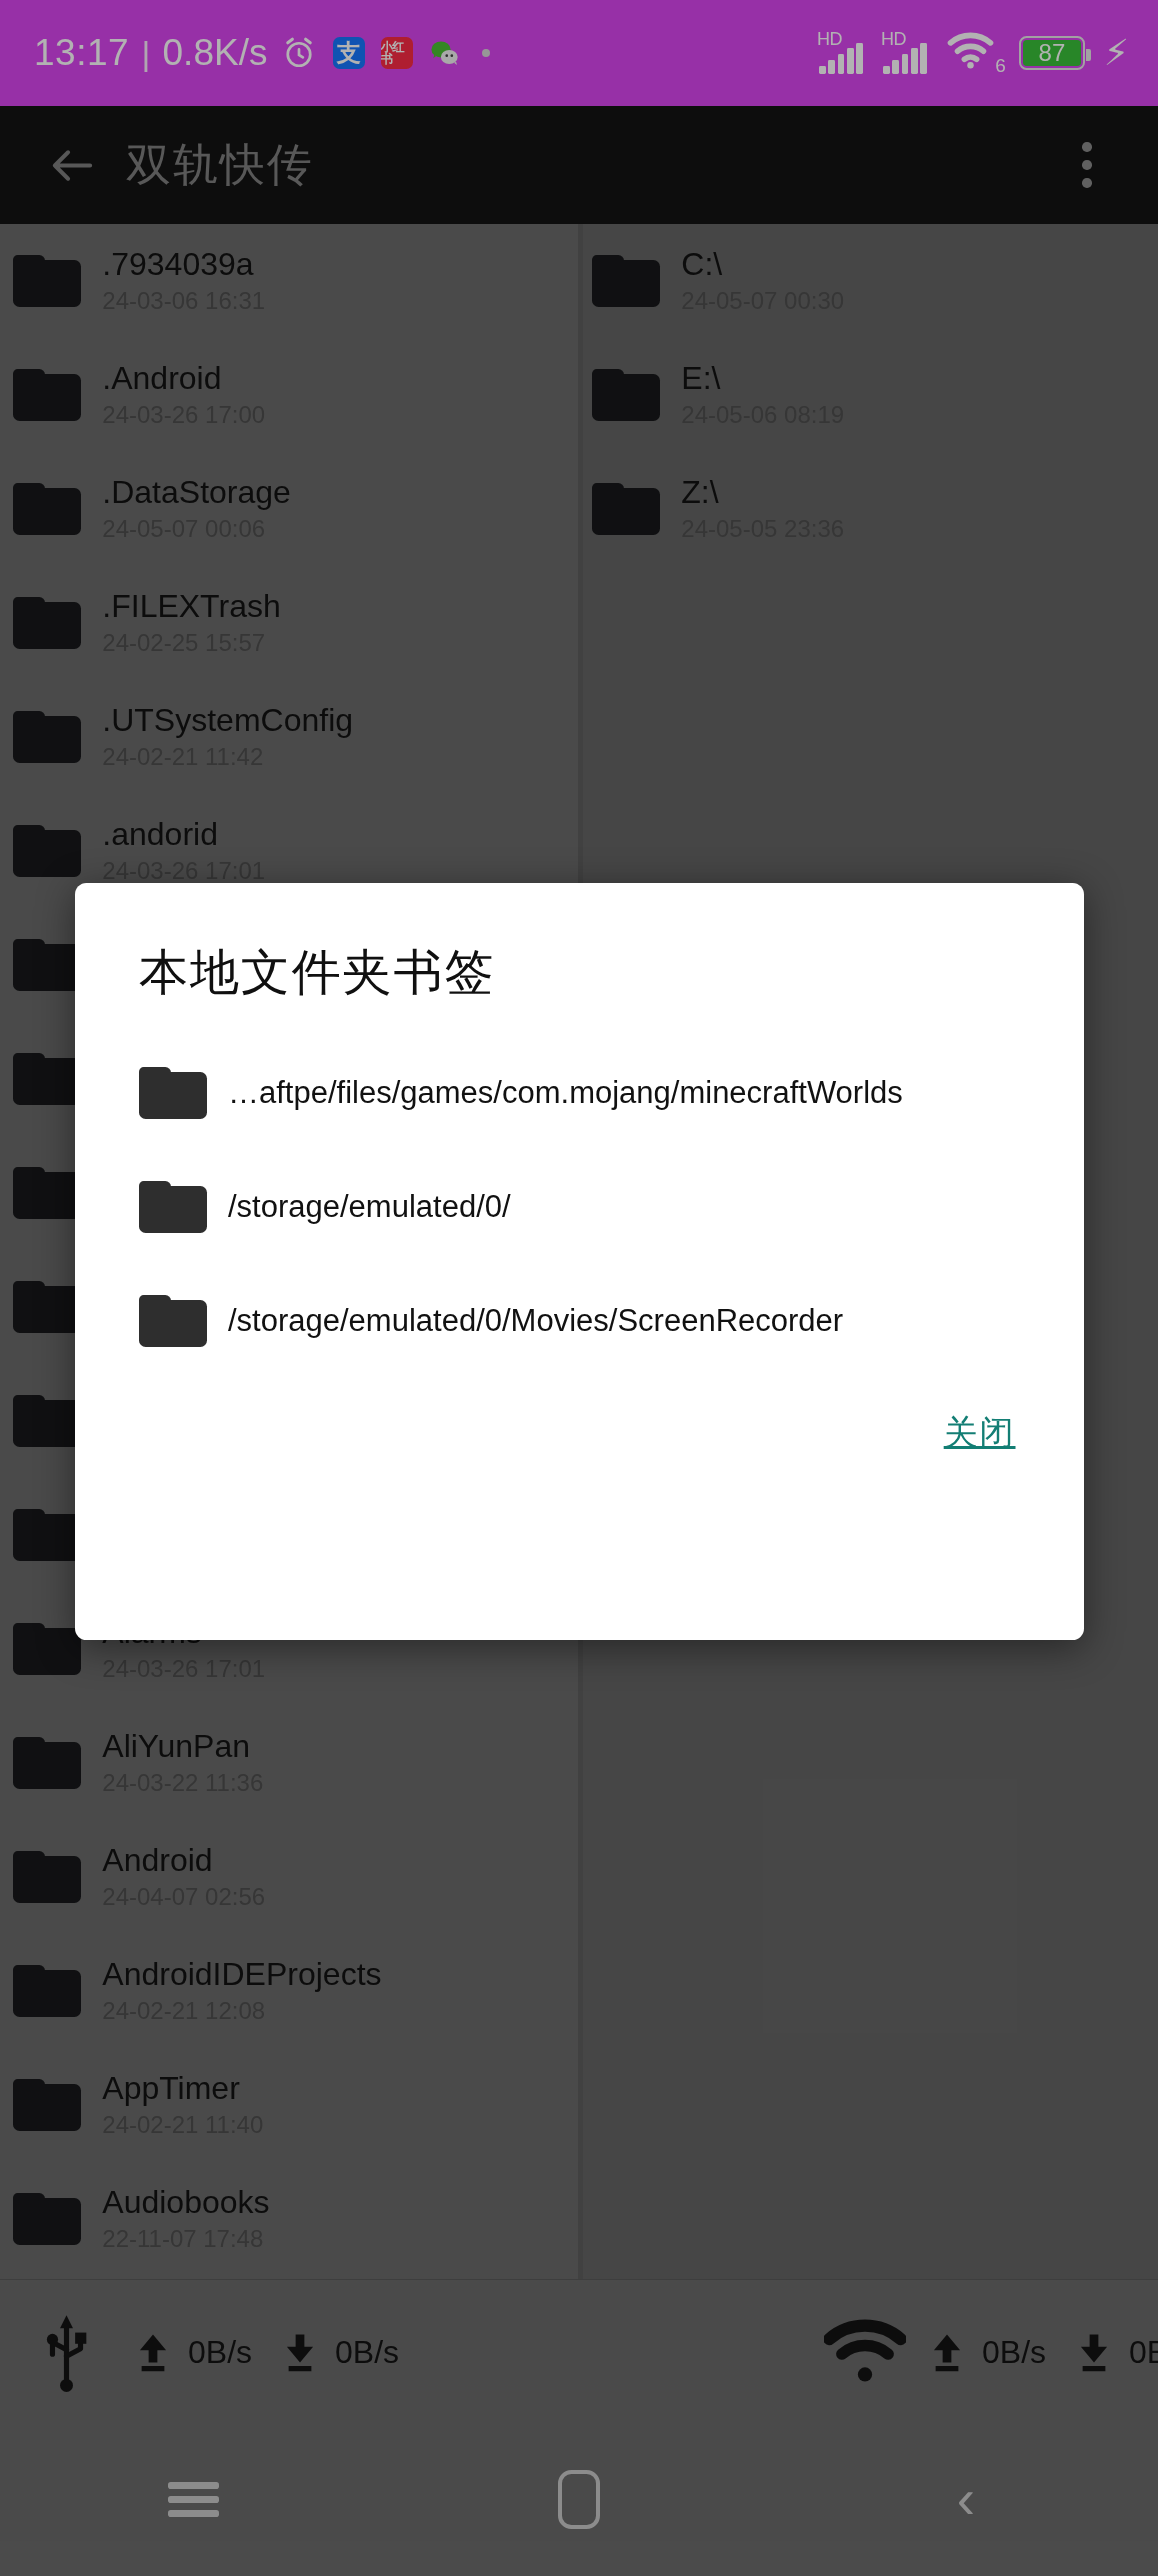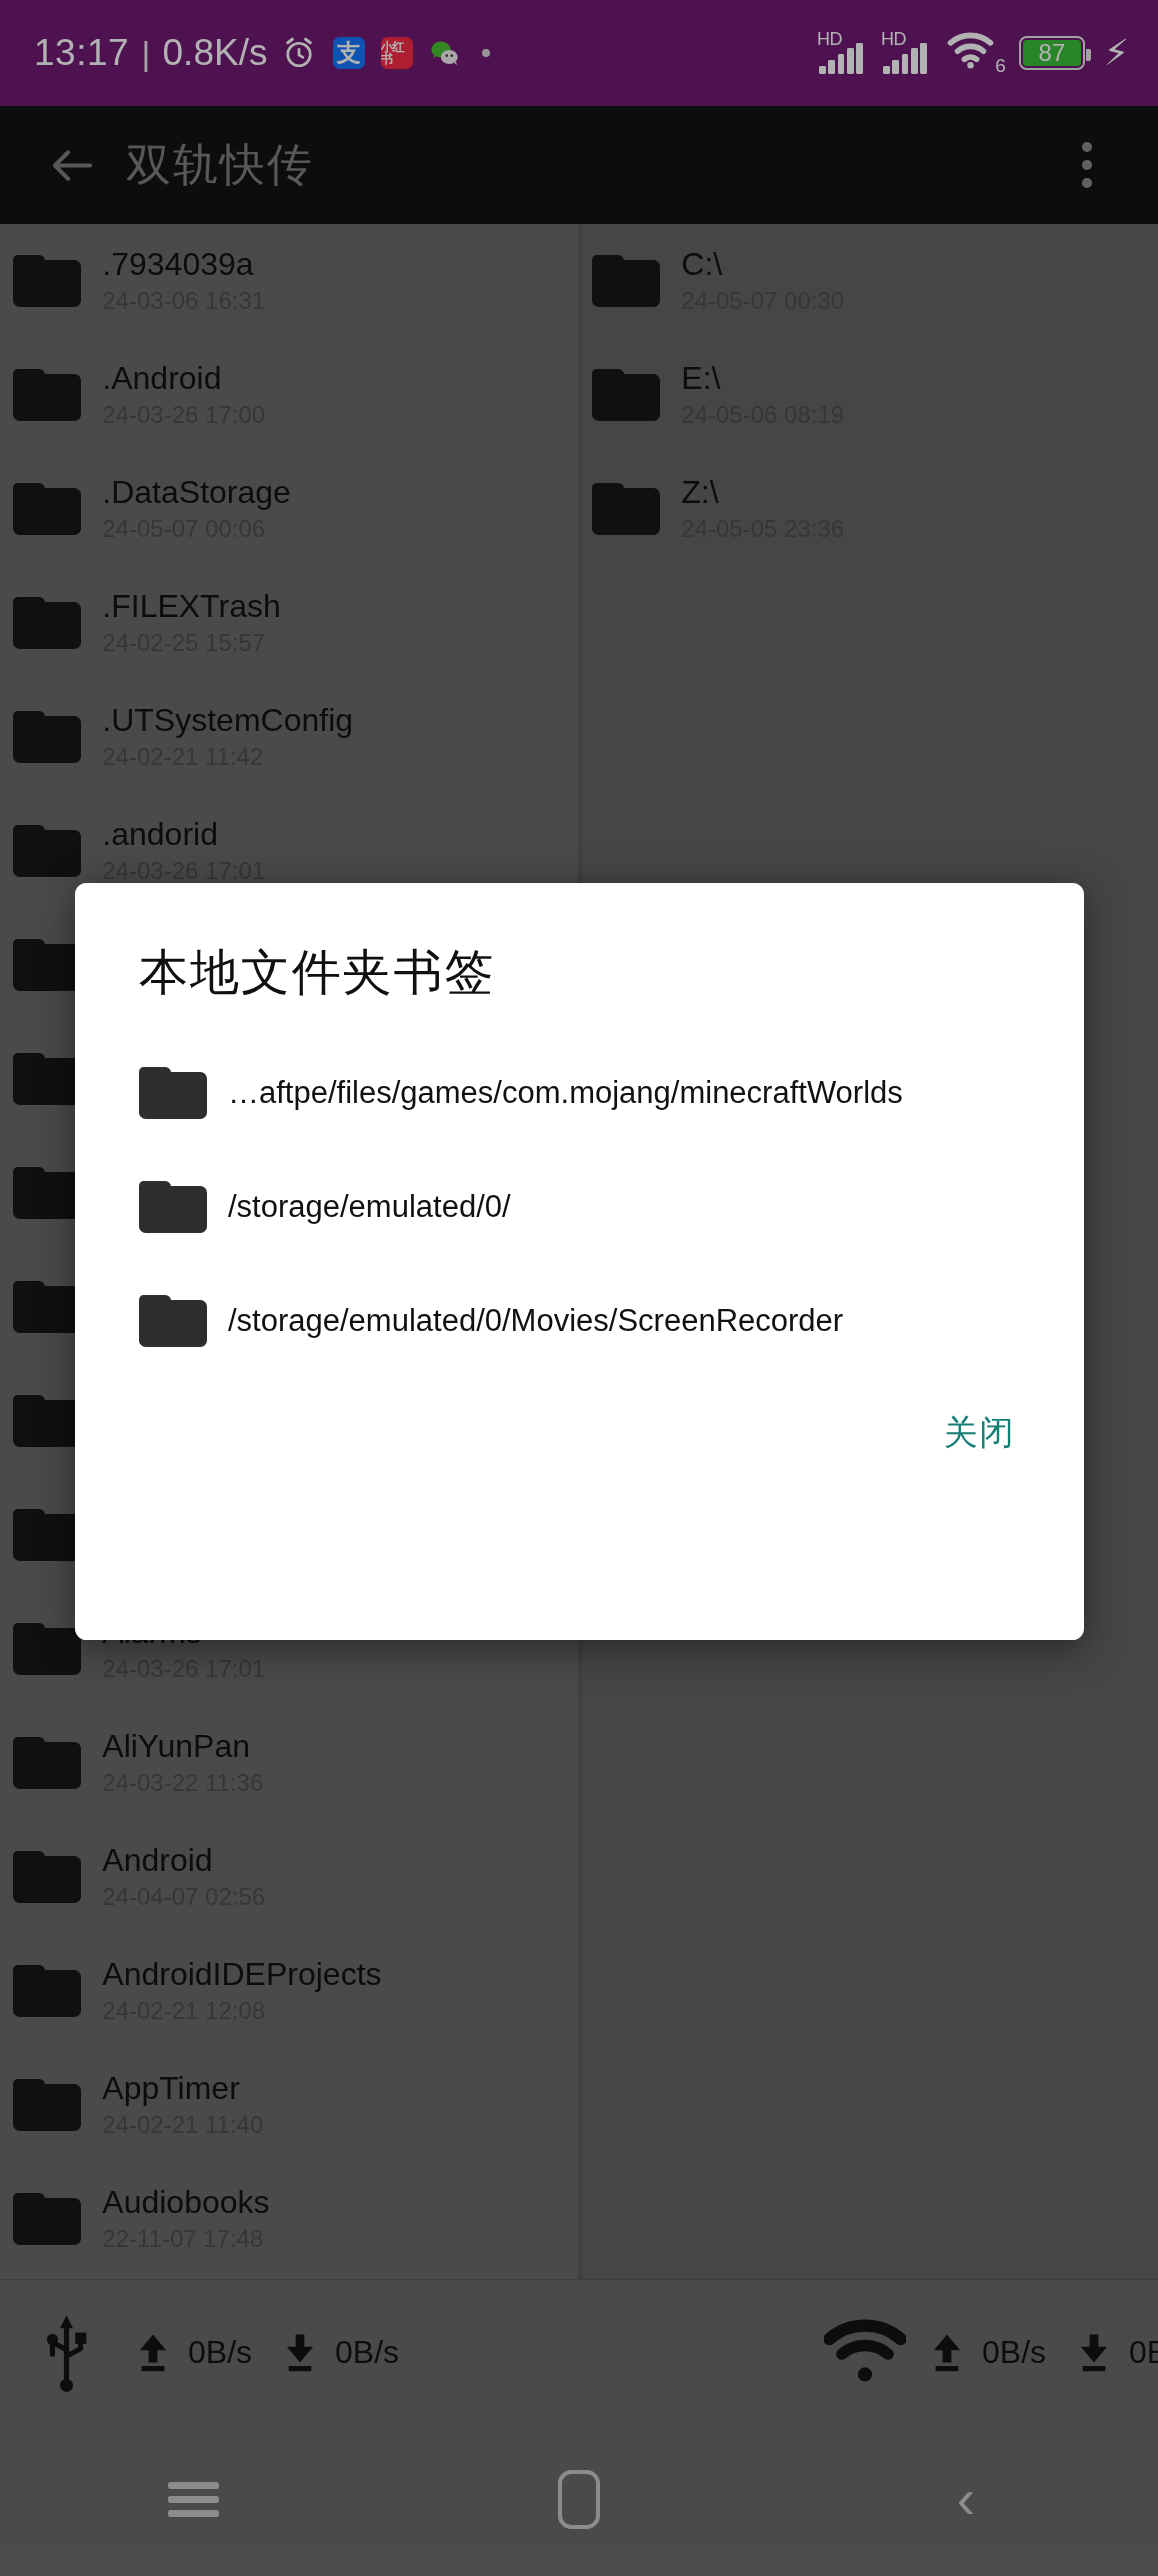--- a/index.html
+++ b/index.html
@@ -8,21 +8,21 @@
     font-family: "Liberation Sans", "DejaVu Sans", sans-serif;
     background:#6b6b6b;
     position:relative;
     overflow:hidden;
     -webkit-font-smoothing:antialiased;
   }
 
   
   .statusbar{
     position:absolute; top:0; left:0; width:1159px; height:106px;
-    background:#701a75; display:flex; align-items:center;
+    background:#d946ef; display:flex; align-items:center;
     padding:0 30px 0 34px; color:#fff;
   }
   .sb-left{ display:flex; align-items:center; gap:0; }
   .sb-clock{ font-size:37px; letter-spacing:0.5px; font-weight:400; }
   .sb-sep{ font-size:34px; margin:0 12.3px; opacity:.9; }
   .sb-speed{ font-size:37px; font-weight:400; }
   .sb-alarm{ margin-left:13.3px; display:flex; align-items:center;}
   .sb-app{ width:32px;height:32px;border-radius:6.6px;margin-left:16px;
            display:flex;align-items:center;justify-content:center;
            font-size:14.2px;color:#fff;line-height:1; overflow:hidden;}
@@ -105,21 +105,21 @@
   .dlg-list{ margin-top:30px; }
   .dlg-row{ display:flex; align-items:center; height:114px; padding:0 38px 0 64px;}
   .dico{ width:68px; height:53px; flex:0 0 68px; position:relative;}
   .dico:before{ content:""; position:absolute; left:0; top:5.7px; width:68px; height:47px;
                 background:#2e2e2e; border-radius:4.7px 6.6px 6.6px 6.6px;}
   .dico:after{ content:""; position:absolute; left:0; top:0; width:32px; height:11.4px;
                background:#2e2e2e; border-radius:4.7px 5.7px 0 0;}
   .dlabel{ margin-left:21px; font-size:31px; color:#111; white-space:nowrap; line-height:1.1;}
   .dlg-actions{ display:flex; justify-content:flex-end; padding:17px 59px 0 0;}
   .dlg-close{ font-size:34px; color:#137e74; letter-spacing:1.9px; padding:15px 9.5px; background:none; border:none;
-              font-family:inherit; cursor:pointer;}
+              font-family:inherit; cursor:pointer;text-decoration:underline;}
 </style>
 </head>
 <body>
 
 <div class="statusbar">
   <div class="sb-left">
     <span class="sb-clock">13:17</span>
     <span class="sb-sep">|</span>
     <span class="sb-speed">0.8K/s</span>
     <span class="sb-alarm">

